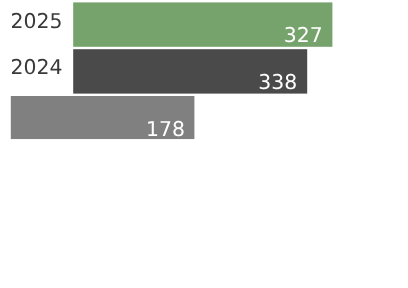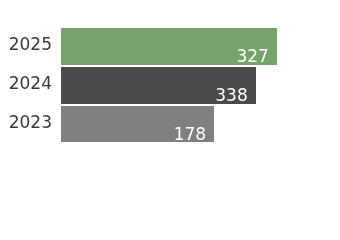--- a/index.html
+++ b/index.html
@@ -9,21 +9,20 @@
   }
   body {
     font-family: "DejaVu Sans", "Liberation Sans", sans-serif;
   }
   #chart-root {
     position: relative;
     width: 340px;
     height: 116px;
     background: #ffffff;
     overflow: hidden;
-    margin-top: 26px;
   }
   .bar-row {
     position: absolute;
     left: 0;
     width: 340px;
     height: 33px;
     display: flex;
     align-items: center;
   }
   .row-0 { top: 2px; }
@@ -81,21 +80,20 @@
   <div class="bar-row row-1">
     <div class="cat-label" style="color: rgb(58, 58, 58);">2024</div>
     <div class="bar-track">
       <div class="bar" id="bar-1" style="width: 194.743px; background: rgb(74, 74, 74);">
         <span class="bar-value" style="color: rgb(255, 255, 255);">338</span>
       </div>
     </div>
   </div>
 
   <div class="bar-row row-2">
-    <div class="cat-label" style="color: rgb(58, 58, 58);">2023</div>
     <div class="bar-track">
       <div class="bar" id="bar-2" style="width: 153.154px; background: rgb(128, 128, 128);">
         <span class="bar-value" style="color: rgb(255, 255, 255);">178</span>
       </div>
     </div>
   </div>
 
 </div>
 
 </body></html>

